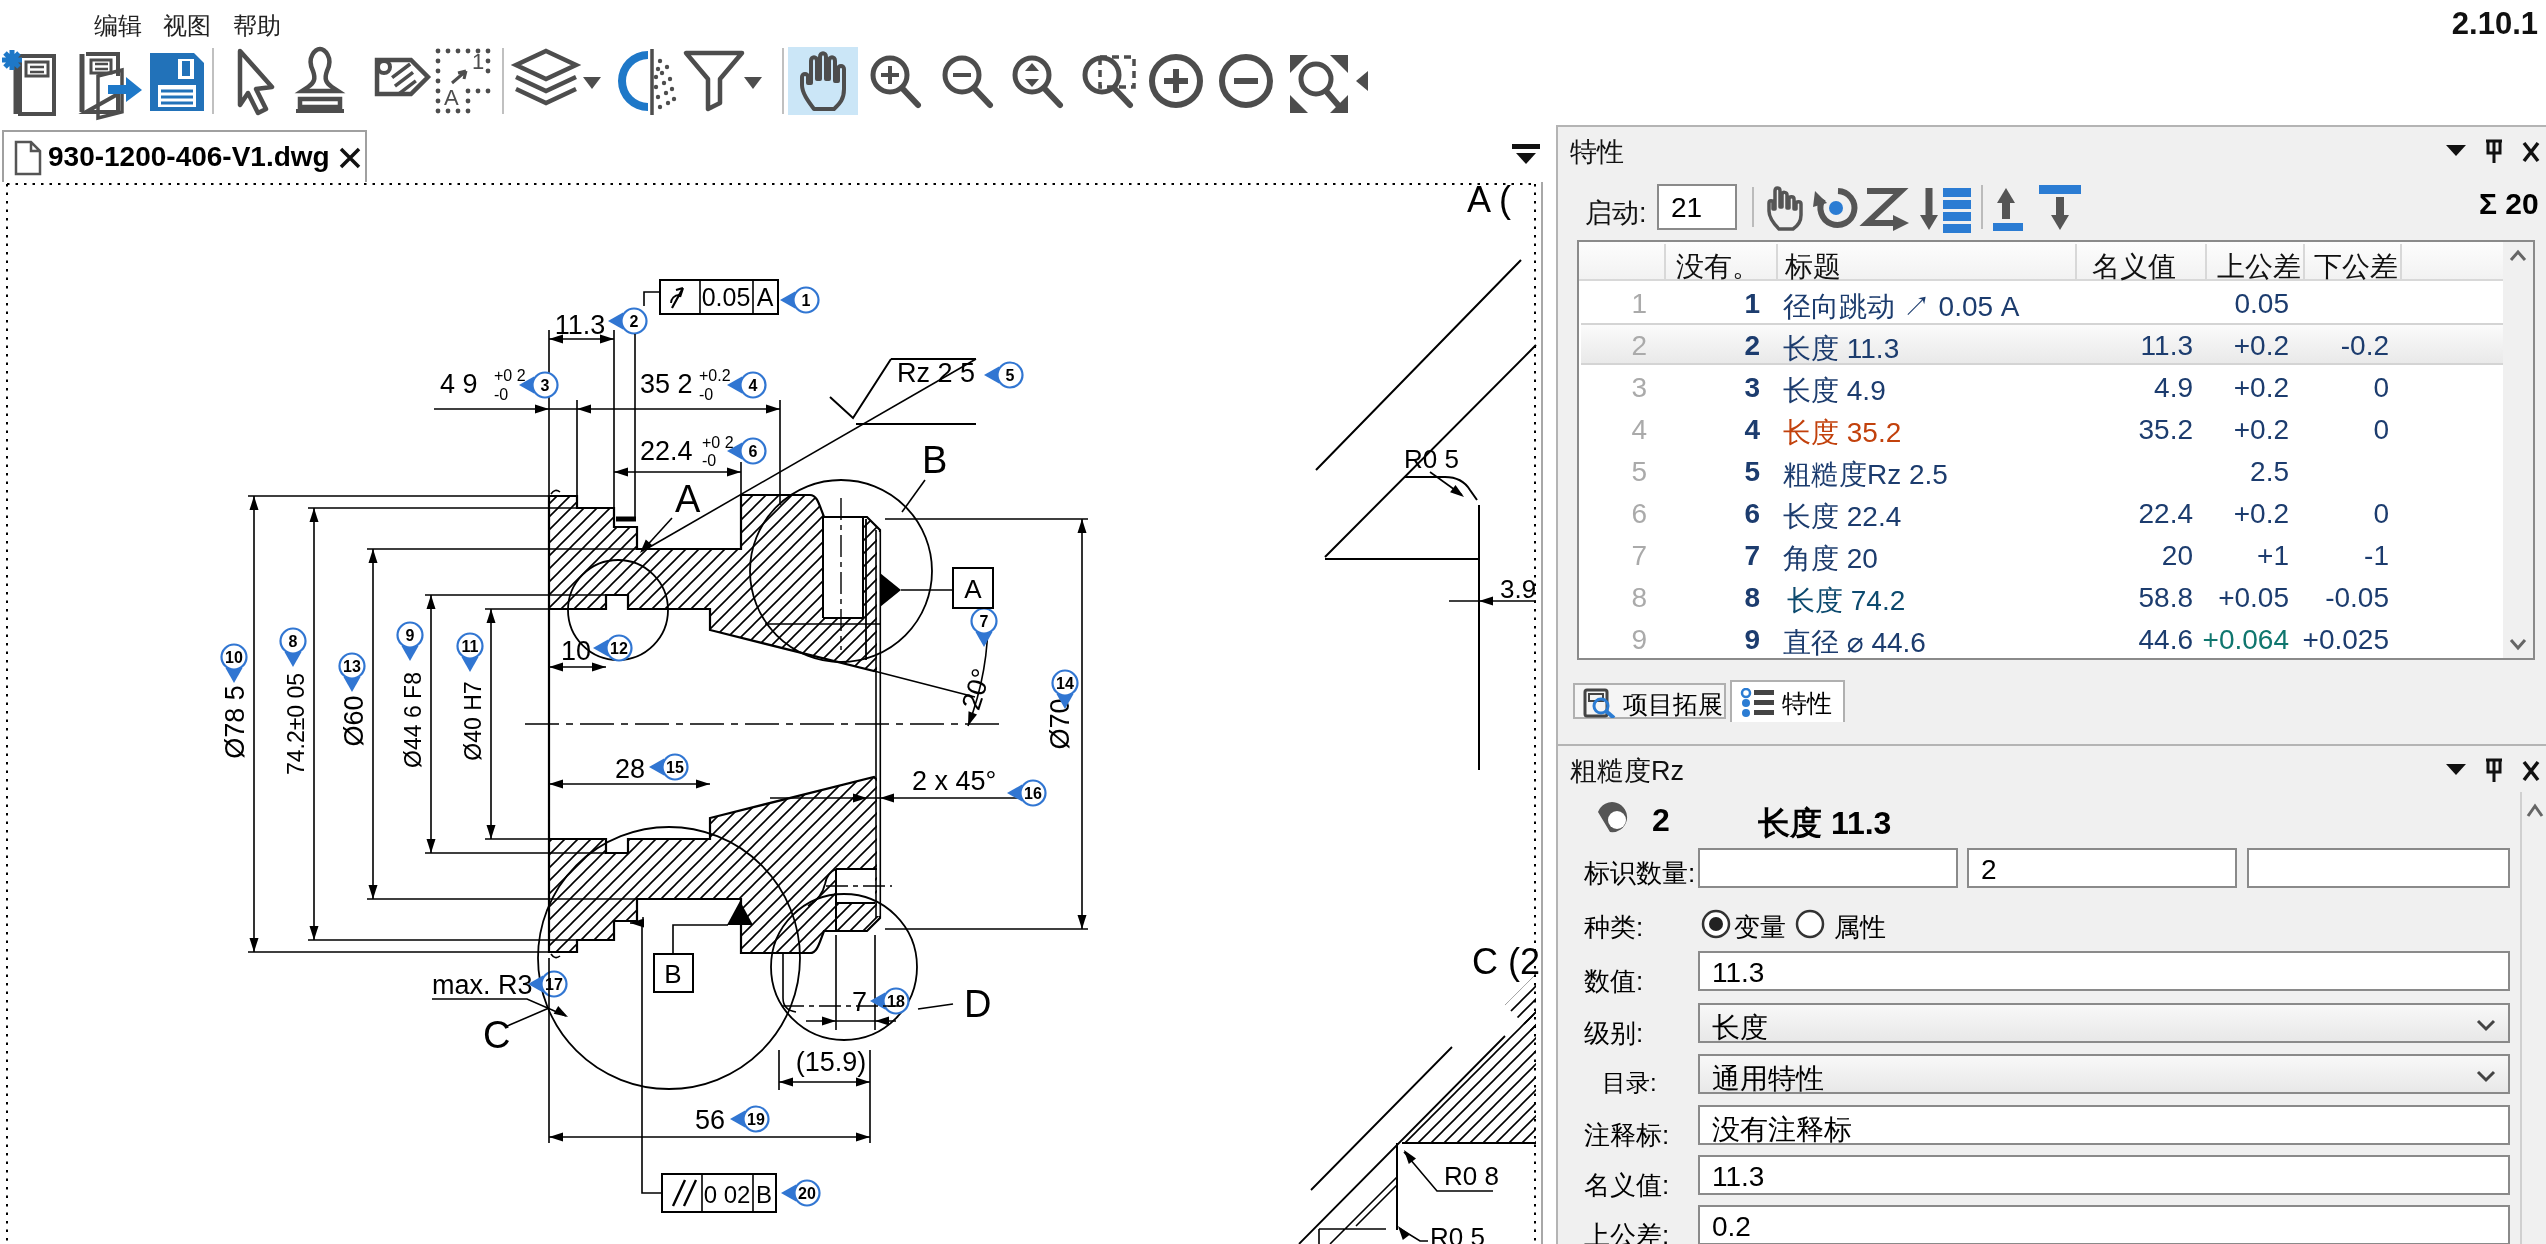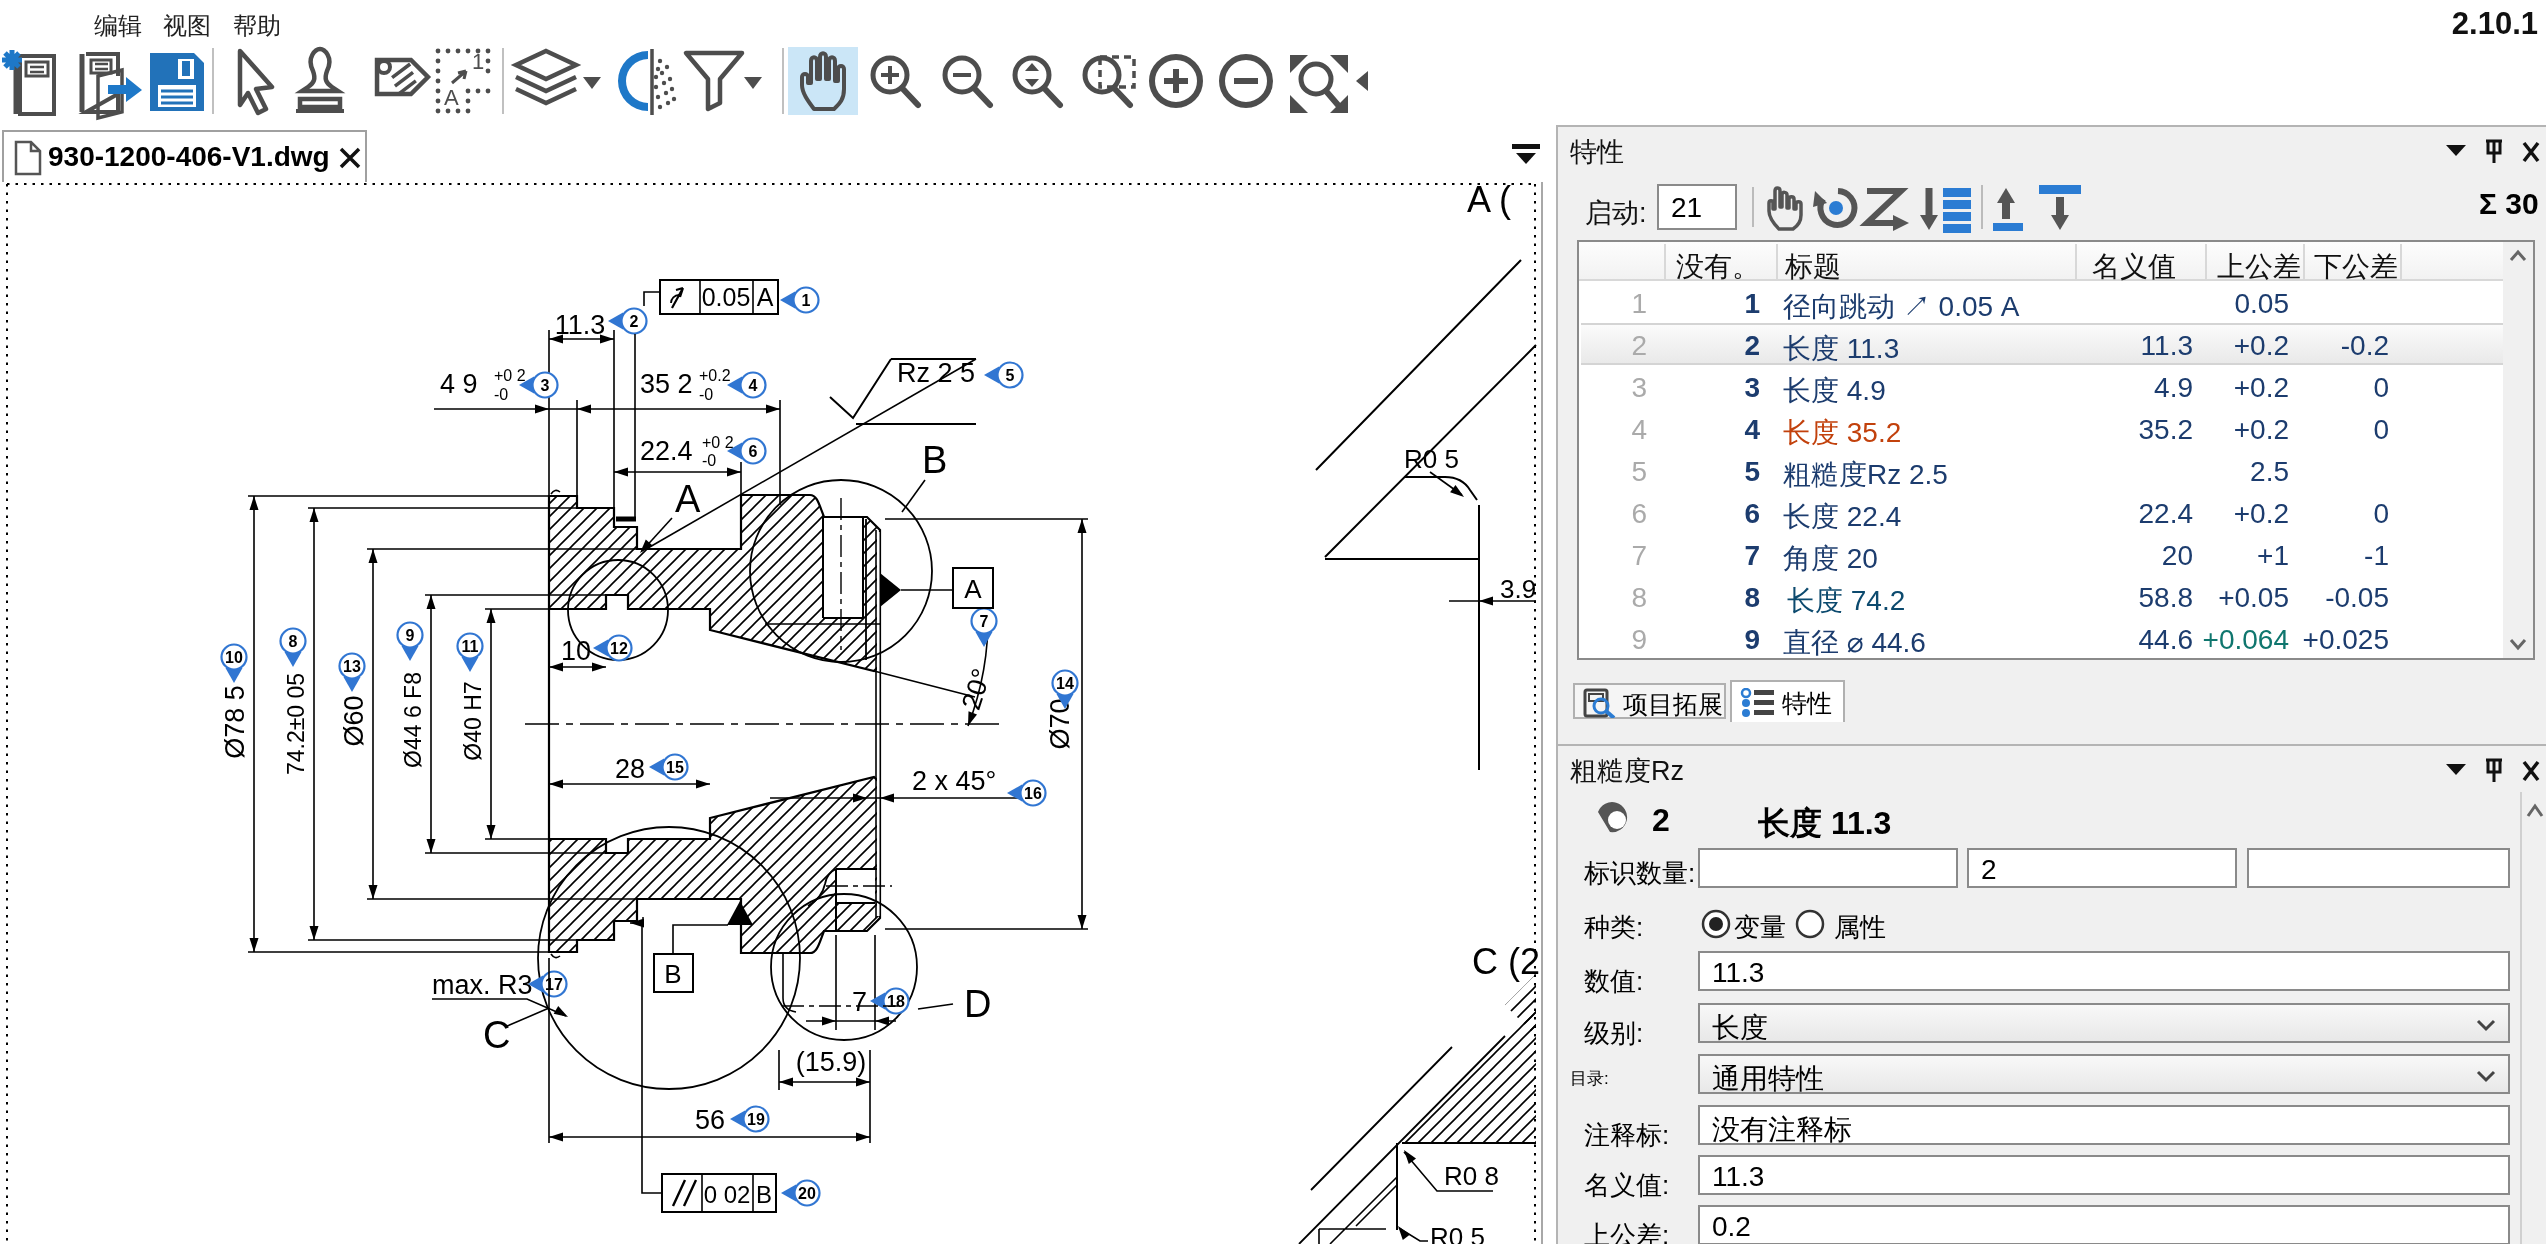--- a/index.html
+++ b/index.html
@@ -527,21 +527,21 @@
       <rect x="230" y="40" width="34" height="8" fill="#2b7cd3"></rect>
       <path d="M243 18 L243 36" stroke="#555" stroke-width="8"></path>
       <path d="M234 20 L243 5 L252 20 Z" fill="#555"></path>
     </g>
   </svg>
   <svg class="abs" style="left:475px;top:56px;" width="60" height="50" viewBox="0 0 60 50">
     <rect x="6" y="2" width="42" height="9" fill="#2b7cd3"></rect>
     <path d="M27 14 L27 34" stroke="#555" stroke-width="8"></path>
     <path d="M18 32 L27 47 L36 32 Z" fill="#555"></path>
   </svg>
-  <div style="position:absolute;left:921px;top:60px;font-size:30px;font-weight:bold;">Σ 30</div>
+  <div style="position:absolute;left:921px;top:60px;font-size:30px;font-weight:bold;">Σ 20</div>
 
   <div style="position:absolute;left:19px;top:113px;width:958px;height:420px;border:2px solid #8a8a8a;background:#fff;">
 
     <div style="position:absolute;left:0;top:0;width:954px;height:39px;background:linear-gradient(#fdfdfd,#f2f2f2);border-bottom:2px solid #d8d8d8;"></div>
     <div class="navy" style="position:absolute;left:97px;top:6px;font-size:28px;color:#111;">没有。</div>
     <div class="navy" style="position:absolute;left:206px;top:6px;font-size:28px;color:#111;">标题</div>
     <div class="navy" style="position:absolute;left:513px;top:6px;font-size:28px;color:#111;">名义值</div>
     <div class="navy" style="position:absolute;left:638px;top:6px;font-size:28px;color:#111;">上公差</div>
     <div class="navy" style="position:absolute;left:735px;top:6px;font-size:28px;color:#111;">下公差</div>
     <div style="position:absolute;left:85px;top:2px;width:2px;height:36px;background:#d8d8d8;"></div>
@@ -678,21 +678,21 @@
 <div style="position:absolute;left:140px;top:205px;width:812px;height:40px;border:2px solid #8a8a8a;background:#fff;">
           <span style="position:absolute;left:12px;top:4px;font-size:28px;">11.3</span>
         </div>
 <div style="position:absolute;left:26px;top:270px;font-size:26px;">级别:</div>
 <div style="position:absolute;left:140px;top:257px;width:812px;height:40px;border:2px solid #8a8a8a;background:linear-gradient(#f8f8f8,#e8e8e8);">
           <span style="position:absolute;left:12px;top:4px;font-size:28px;">长度</span>
           <svg style="position:absolute;right:10px;top:12px;" width="24" height="16">
             <path d="M4 4 L12 12 L20 4" stroke="#444" stroke-width="3" fill="none"></path>
           </svg>
         </div>
-<div style="position:absolute;left:12px;top:321px;font-size:17px;">目录:</div>
+<div style="position:absolute;left:44px;top:321px;font-size:24px;">目录:</div>
 <div style="position:absolute;left:140px;top:308px;width:812px;height:40px;border:2px solid #8a8a8a;background:linear-gradient(#f8f8f8,#e8e8e8);">
           <span style="position:absolute;left:12px;top:4px;font-size:28px;">通用特性</span>
           <svg style="position:absolute;right:10px;top:12px;" width="24" height="16">
             <path d="M4 4 L12 12 L20 4" stroke="#444" stroke-width="3" fill="none"></path>
           </svg>
         </div>
 <div style="position:absolute;left:26px;top:372px;font-size:26px;">注释标:</div>
 <div style="position:absolute;left:140px;top:359px;width:812px;height:40px;border:2px solid #8a8a8a;background:#fff;">
           <span style="position:absolute;left:12px;top:4px;font-size:28px;">没有注释标</span>
         </div>

